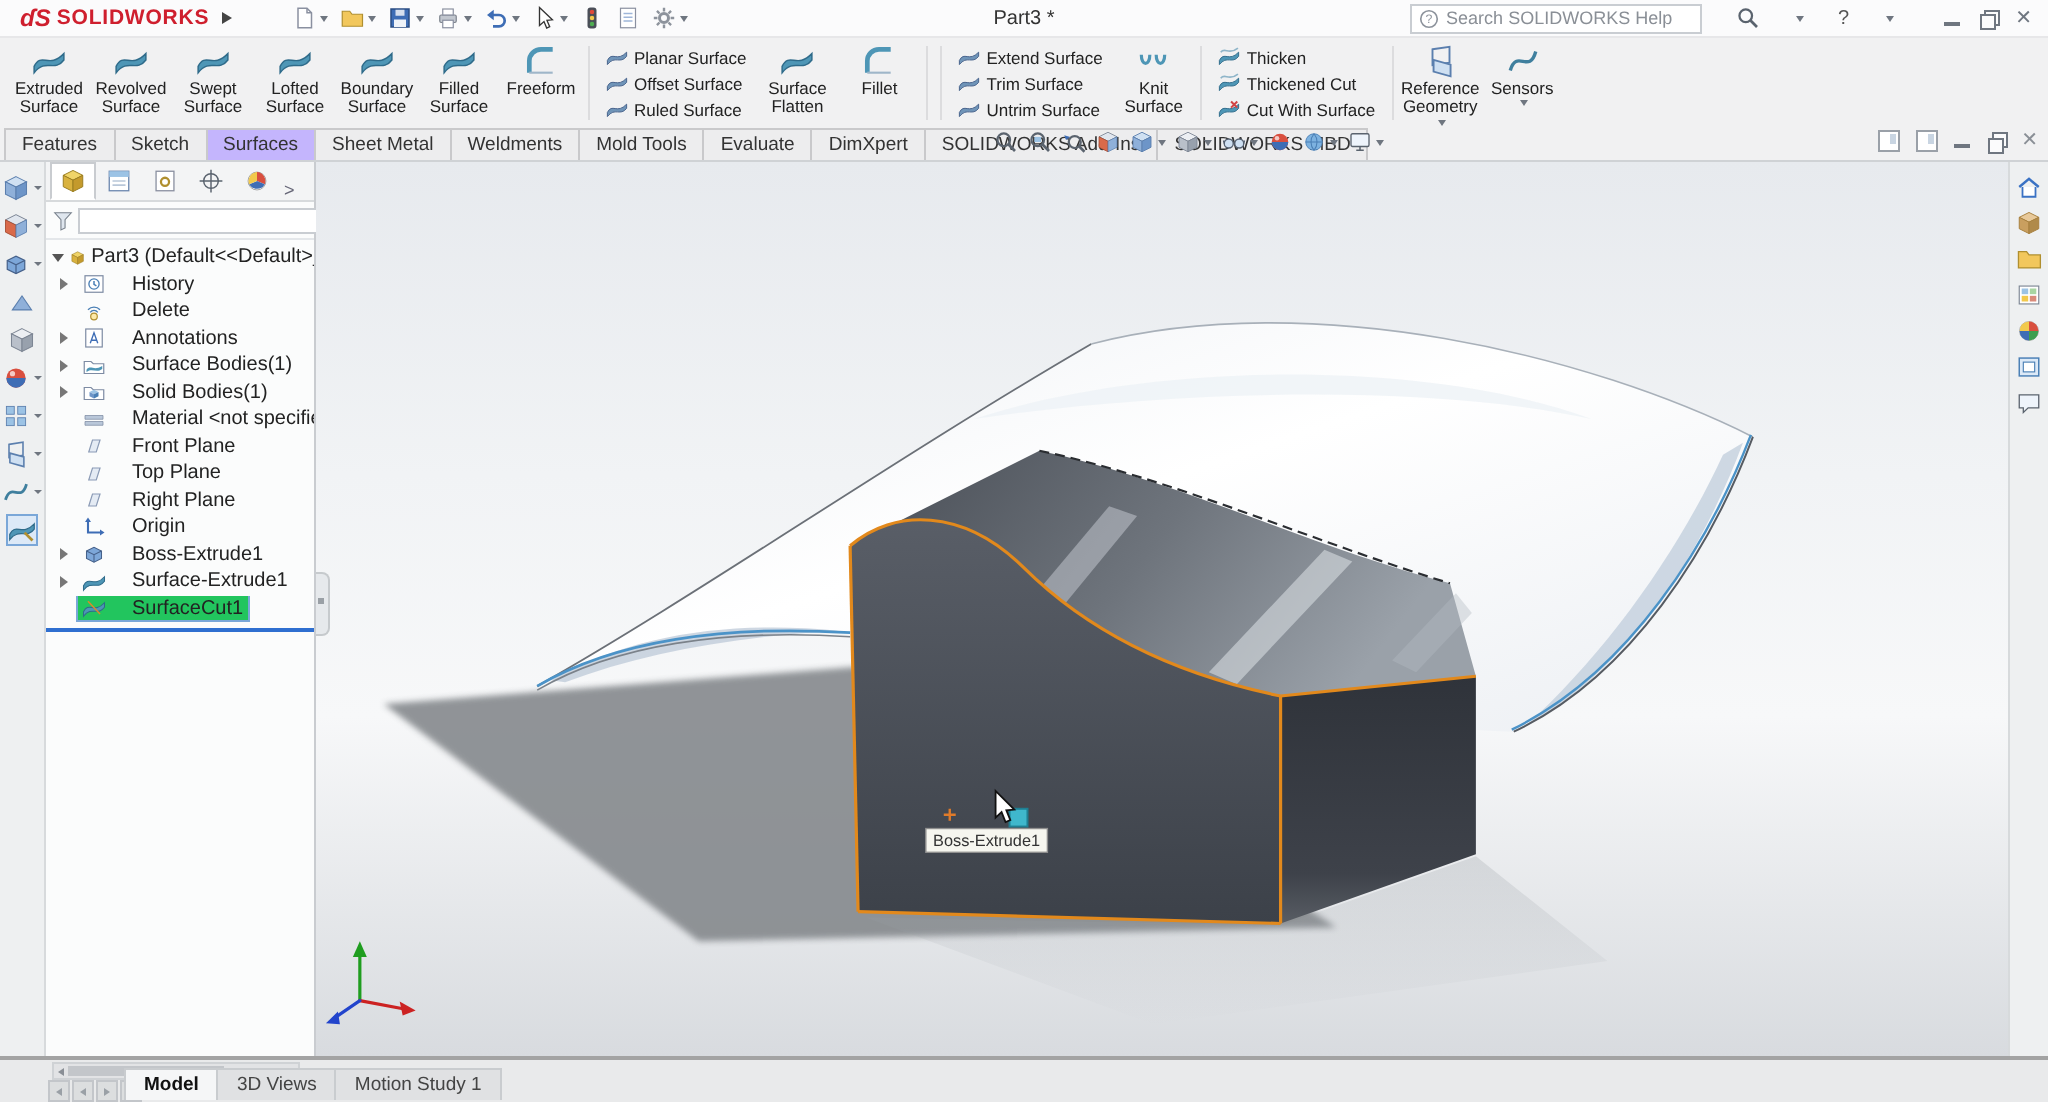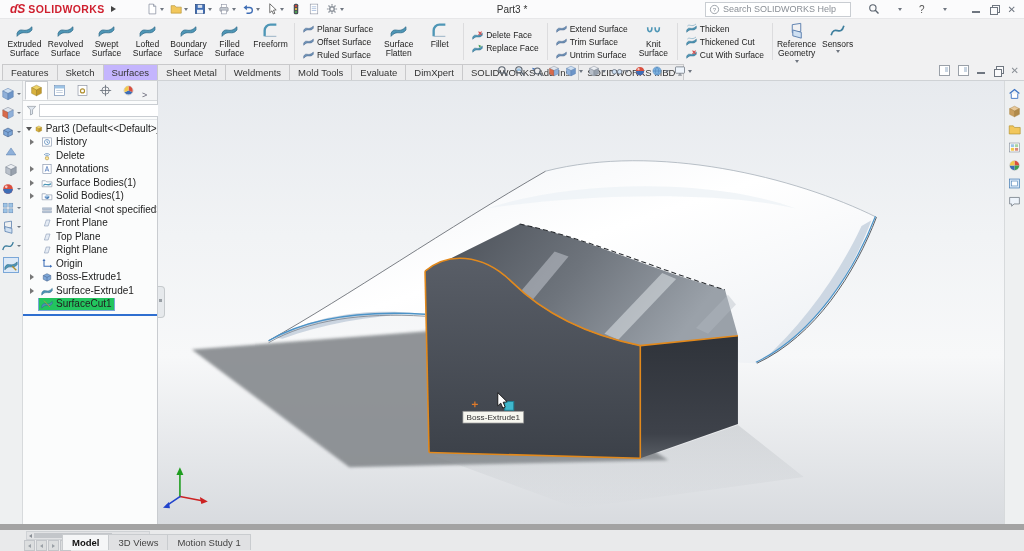--- a/index.html
+++ b/index.html
@@ -69,38 +69,38 @@
   .ptab.active{background:#fff;border-color:#c9ccd0;border-bottom-color:#fff;}
   .ptab-more{margin-left:2px;font-size:9px;color:#667;}
   .filter-row{height:16px;display:flex;align-items:center;gap:2px;padding:1px 3px;border-bottom:1px solid #e4e7ea;}
   .filter-input{flex:1;height:11px;border:1px solid #c9cdd2;background:#fff;font-size:9px;padding:0 2px;
                 font-family:"Liberation Sans",sans-serif;}
   .tree{padding:2px 0 0 0;overflow:hidden;}
   .trow{display:flex;align-items:center;height:13.5px;gap:3px;padding-left:16px;white-space:nowrap;overflow:hidden;}
   .trow.root{padding-left:3px;}
   .trow .tlabel{font-size:10px;color:#222;overflow:hidden;text-overflow:clip;}
   .trow.sel .selwrap{background:#22c55e;outline:1px solid #7aa7d8;}
-  .selwrap{display:flex;gap:3px;padding:0 2px;}
+  .selwrap{display:flex;align-items:center;gap:13px;padding:0 2px;}
   .expander{width:0;height:0;border-top:3px solid transparent;border-bottom:3px solid transparent;
             border-left:4px solid #777;margin-left:-9px;margin-right:2px;flex:0 0 auto;}
   .expander.down{border-left:3px solid transparent;border-right:3px solid transparent;
                  border-top:4px solid #555;border-bottom:none;margin-top:1px;}
   .rollback{height:2px;background:#2f6fd0;margin-top:3px;}
 
   .viewport{flex:1 1 auto;position:relative;min-width:0;background:#eef0f3;}
   .scene{position:absolute;inset:0;width:100%;height:100%;display:block;}
   .split-handle{position:absolute;left:0;top:205px;width:6px;height:30px;background:#e6e9ec;
                 border:1px solid #c6cacd;border-left:none;border-radius:0 4px 4px 0;}
   .split-handle::after{content:"";position:absolute;left:1px;top:12px;width:3px;height:3px;background:#9aa0a6;}
 
   .rightstrip{width:19px;background:#eef0f1;border-left:1px solid #d7dadc;display:flex;flex-direction:column;
               align-items:center;padding-top:6px;gap:5px;flex:0 0 auto;}
 
   
-  .bottombar{height:21px;background:#e9eaeb;border-top:6px solid #a3a3a3;position:relative;flex:0 0 auto;text-decoration:underline;}
+  .bottombar{height:21px;background:#e9eaeb;border-top:2px solid #a3a3a3;position:relative;flex:0 0 auto;text-decoration:underline;}
   .hscroll{position:absolute;left:26px;top:1px;width:122px;height:7px;background:#e2e3e5;border:1px solid #cfd2d5;
            display:flex;align-items:center;}
   .hs-arrow{width:0;height:0;border-top:2.5px solid transparent;border-bottom:2.5px solid transparent;margin:0 2px;}
   .hs-left{border-right:3.5px solid #8a8f96;}
   .hs-right{border-left:3.5px solid #8a8f96;margin-left:auto;}
   .hs-thumb{flex:0 0 78px;height:5px;background:#c3c6ca;}
   .navbtns{position:absolute;left:24px;top:10px;display:flex;gap:1px;}
   .nbtn{width:9px;height:9px;background:#dcdedf;border:1px solid #c3c6ca;display:flex;align-items:center;justify-content:center;}
   .nbtn i{display:block;width:0;height:0;border-top:2px solid transparent;border-bottom:2px solid transparent;}
   .nb-l i{border-right:3px solid #9aa0a6;}
@@ -289,36 +289,20 @@
         <span class="lbl">Surface<br>Flatten</span>
       </div>
       <div class="rbig">
         <svg viewBox="0 0 16 16" width="17" height="17" aria-hidden="true">
           <path d="M2.5 13.5V8a5.5 5.5 0 0 1 5.5-5.5h5.5" fill="none" stroke="#4e96b6" stroke-width="2.2"></path>
           <path d="M2.5 13.5h11" stroke="#9fb6c9" fill="none"></path>
         </svg>
         <span class="lbl">Fillet</span>
       </div>
       <div class="rsep"></div>
-      <div class="rstack">
-        <div class="rsmall">
-          <svg viewBox="0 0 16 16" width="11" height="11" aria-hidden="true">
-            <path d="M1 10.5C4.5 3.5 8 12 15 4.5v3C10.5 13.5 6.5 6.5 1 13.5z" fill="#4e96b6" stroke="#2f6b8a" stroke-width="0.7"></path>
-            <path d="M9.5 2.5l4.5 4.5M14 2.5L9.5 7" stroke="#d14444" stroke-width="1.5"></path>
-          </svg>
-          <span>Delete Face</span>
-        </div>
-        <div class="rsmall">
-          <svg viewBox="0 0 16 16" width="11" height="11" aria-hidden="true">
-            <path d="M1 10.5C4.5 3.5 8 12 15 4.5v3C10.5 13.5 6.5 6.5 1 13.5z" fill="#4e96b6" stroke="#2f6b8a" stroke-width="0.7"></path>
-            <path d="M9.5 2.5l4.5 2-3.5 2.2z" fill="#3f9e4f"></path>
-          </svg>
-          <span>Replace Face</span>
-        </div>
-      </div>
       <div class="rsep"></div>
       <div class="rstack">
         <div class="rsmall">
           <svg viewBox="0 0 16 16" width="11" height="11" aria-hidden="true">
             <path d="M1 10.5C4.5 3.5 8 12 15 4.5v3C10.5 13.5 6.5 6.5 1 13.5z" fill="#6f94b8" stroke="#46618a" stroke-width="0.7"></path>
           </svg>
           <span>Extend Surface</span>
         </div>
         <div class="rsmall">
           <svg viewBox="0 0 16 16" width="11" height="11" aria-hidden="true">

